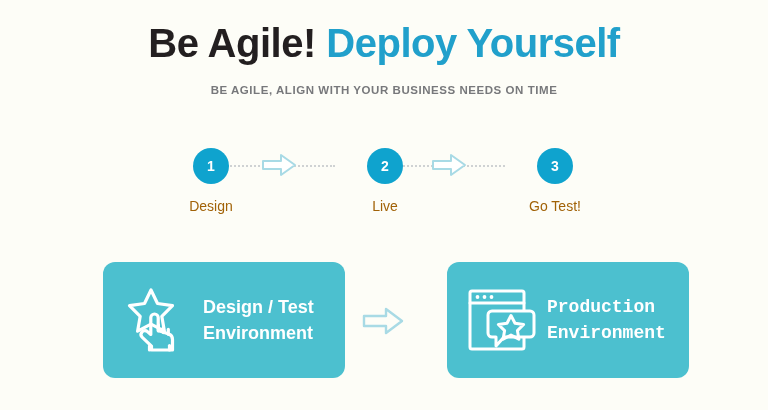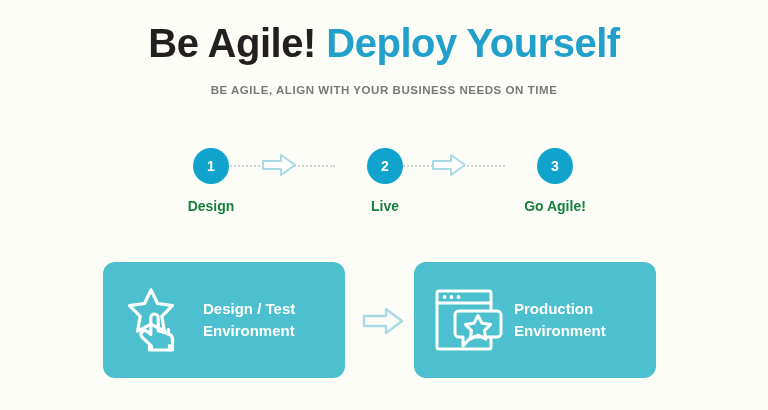--- a/index.html
+++ b/index.html
@@ -78,22 +78,22 @@
     background: #0fa3ce;
     color: #ffffff;
     font-size: 14px;
     font-weight: bold;
     line-height: 36px;
     text-align: center;
   }
   .step-label {
     margin-top: 14px;
     font-size: 14px;
-    font-weight: bold;
-    color: #15803d;
+    font-weight: normal;
+    color: #a16207;
     white-space: nowrap;
   }
 
   .connector {
     position: absolute;
     top: 17px;
     height: 2px;
     border-top: 2px dotted #cfd2d3;
   }
   .connector-1 { left: 52px; width: 108px; }
@@ -118,34 +118,34 @@
     position: absolute;
     top: 0;
     width: 242px;
     height: 116px;
     background: #4cc0cf;
     border-radius: 12px;
     display: flex;
     align-items: center;
   }
   .card-left { left: 103px; }
-  .card-right { left: 414px; }
+  .card-right { left: 447px; font-family: Liberation Mono, monospace; }
 
   .card-icon {
     flex: 0 0 auto;
     margin-left: 16px;
     width: 78px;
     display: flex;
     align-items: center;
     justify-content: center;
   }
   .card-text {
     flex: 1 1 auto;
     color: #ffffff;
-    font-size: 15px;
+    font-size: 18px;
     font-weight: bold;
     line-height: 1.45;
     padding-left: 6px;
   }
   .card-text .l2 { display: block; }
 
   .mid-arrow {
     position: absolute;
     top: 44px;
     left: 362px;
@@ -183,21 +183,21 @@
       <div class="step-label">Design</div>
     </div>
 
     <div class="step step-2">
       <div class="step-circle">2</div>
       <div class="step-label">Live</div>
     </div>
 
     <div class="step step-3">
       <div class="step-circle">3</div>
-      <div class="step-label">Go Agile!</div>
+      <div class="step-label">Go Test!</div>
     </div>
   </div>
 
   <div class="cards">
 
     <div class="env-card card-left">
       <div class="card-icon">
         <svg width="62" height="66" viewBox="0 0 62 66" aria-hidden="true">
           <g fill="none" stroke="#ffffff" stroke-width="3.2" stroke-linejoin="round" stroke-linecap="round">
             <path d="M24 3 L30.5 16.5 L45.5 18.6 L34.8 29.3 L37.4 44.2 L24 37.1 L10.6 44.2 L13.2 29.3 L2.5 18.6 L17.5 16.5 Z"></path>

